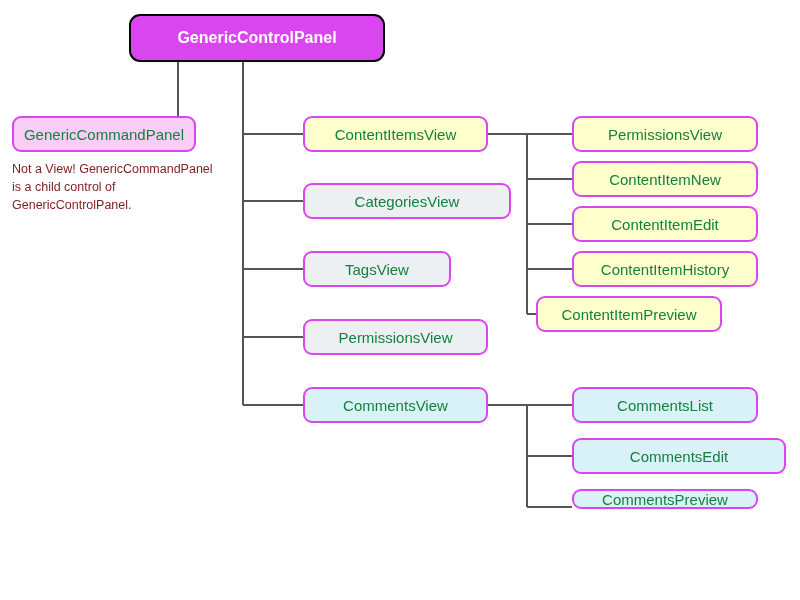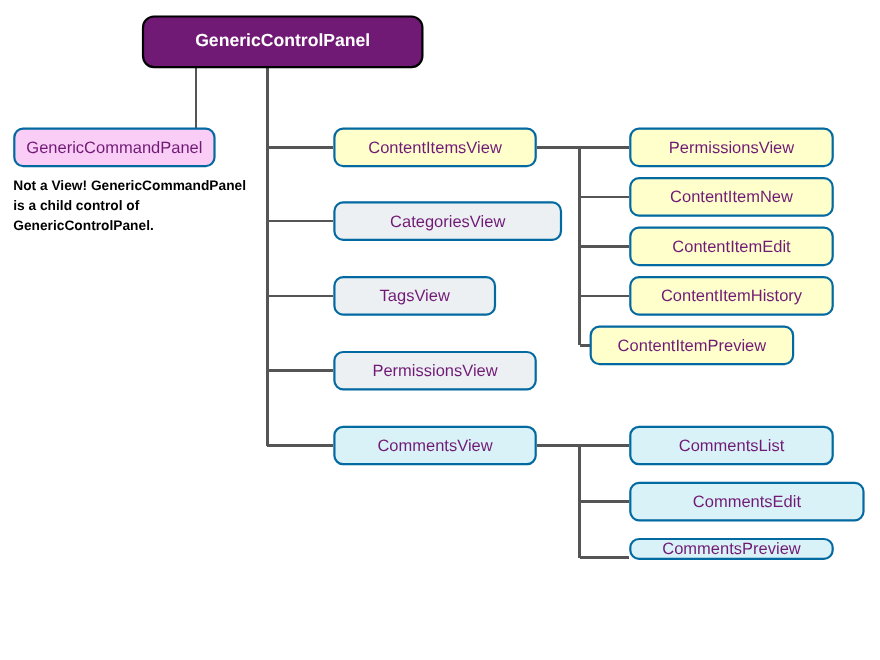--- a/index.html
+++ b/index.html
@@ -21,56 +21,56 @@
   #edges {
     position: absolute;
     left: 0;
     top: 0;
     width: 800px;
     height: 600px;
   }
   .node {
     position: absolute;
     box-sizing: border-box;
-    border: 2px solid #0369a1;
+    border: 2px solid #d946ef;
     border-radius: 9px;
     display: flex;
     align-items: center;
     justify-content: center;
-    color: #701a75;
+    color: #15803d;
     font-size: 15px;
     line-height: 1;
     white-space: nowrap;
     z-index: 3;
   }
   .node.root {
     border: 2px solid #000000;
-    background: #701a75;
+    background: #d946ef;
     color: #ffffff;
     font-weight: bold;
     font-size: 16px;
     border-radius: 11px;
   }
   .node.pink {
     background: #f9cdf5;
   }
   .node.yellow {
     background: #ffffcc;
   }
   .node.gray {
     background: #ecf0f3;
   }
   .node.cyan {
     background: #d9f2f7;
   }
   .note {
     position: absolute;
     font-size: 12.5px;
-    font-weight: bold;
-    color: #000000;
+    font-weight: normal;
+    color: #7f1d1d;
     line-height: 1.45;
     z-index: 3;
   }
   .note div { white-space: nowrap; }
 </style>
 </head>
 <body>
 
 <div id="canvas">
 

